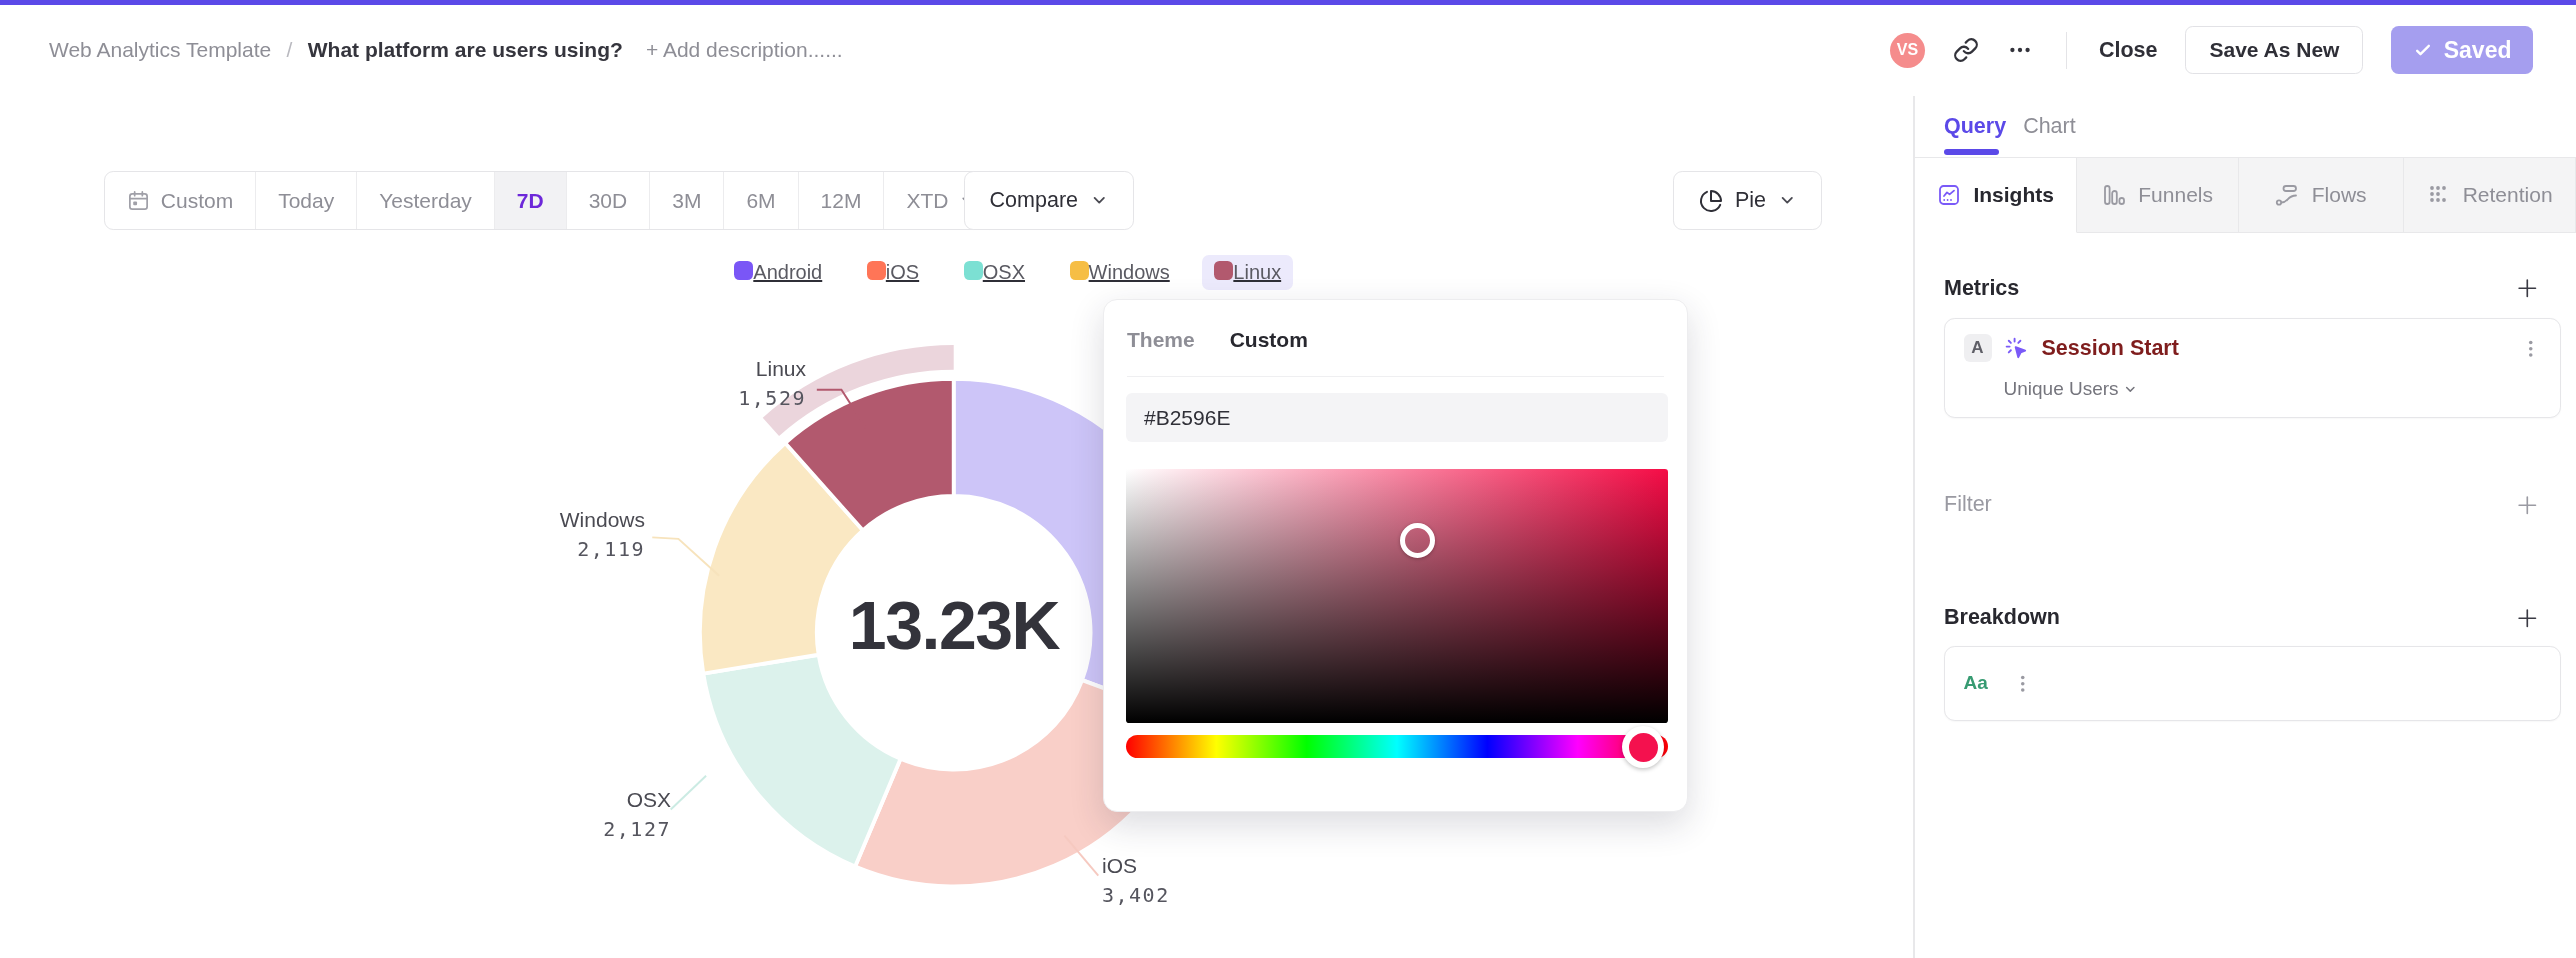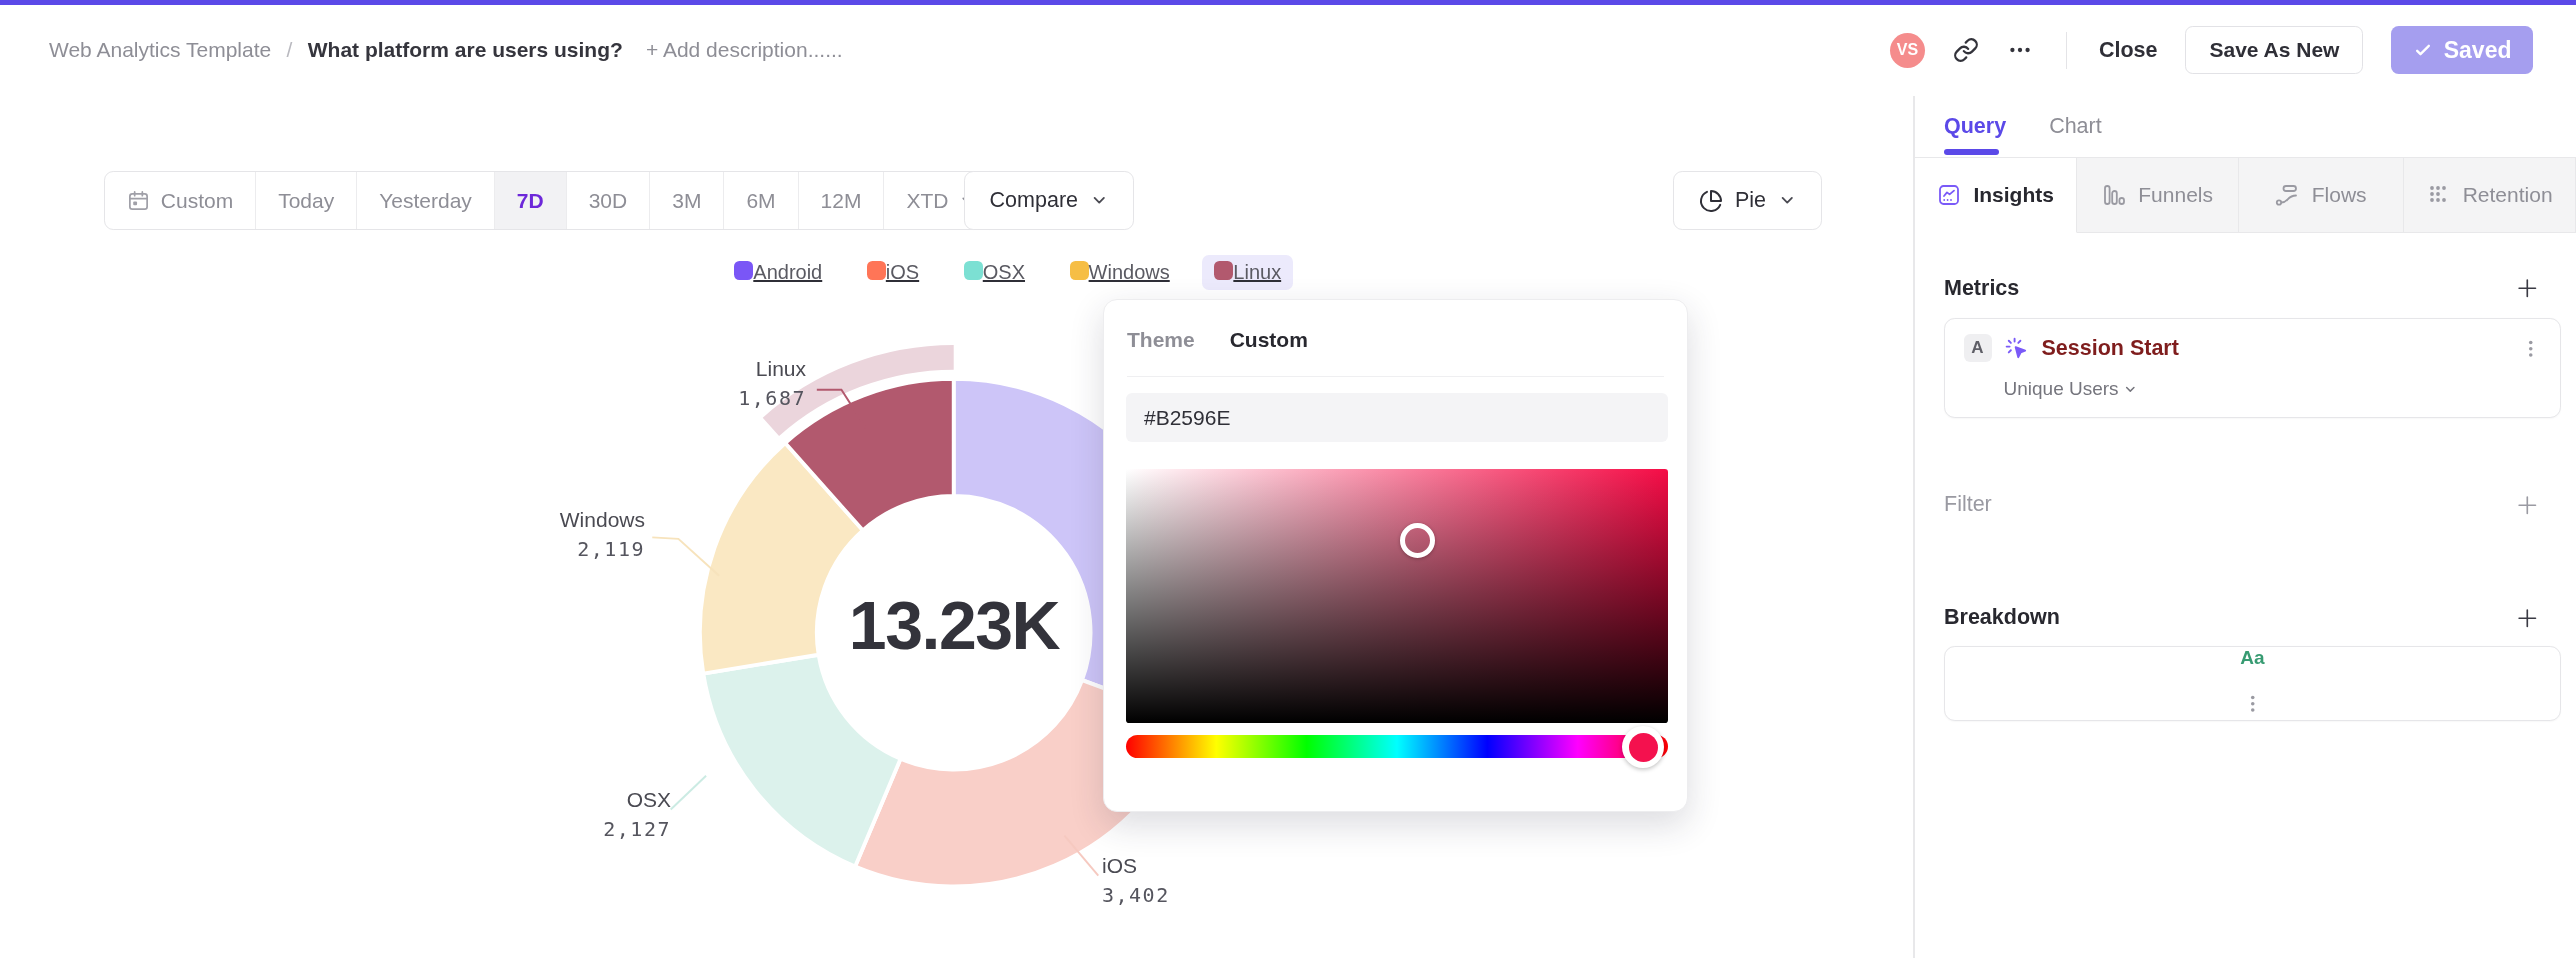--- a/index.html
+++ b/index.html
@@ -77,21 +77,21 @@
   .cp-hue { position:absolute; left:21.5px; top:435px; width:542px; height:23px; border-radius:11.5px;
     background:linear-gradient(to right,#f00,#ff0,#0f0,#0ff,#00f,#f0f,#f00); cursor:pointer; }
   .cp-handle { position:absolute; top:426px; width:42px; height:42px; background:#fff; border-radius:50%;
     box-shadow:0 1.5px 4.6px rgba(0,0,0,.25); display:flex; align-items:center; justify-content:center; cursor:pointer; }
   .cp-handle-inner { width:29px; height:29px; border-radius:50%; }
 
   
   .sidebar { position:absolute; left:1914px; top:96px; width:662px; height:863px;
     border-left:0.8px solid #E8E8EA; background:#fff; }
   .qc-row { position:relative; height:62px; border-bottom:0.8px solid #E8E8EA; display:flex;
-    align-items:center; gap:43px; padding-left:29px; }
+    align-items:center; gap:17px; padding-left:29px; }
   .tab-query { font-size:21.5px; font-weight:600; cursor:pointer; }
   .tab-chart { font-size:21.5px; color:#8E8E96; cursor:pointer; }
   .q-underline { position:absolute; left:29px; bottom:2.3px; width:55px; height:5.4px; border-radius:3.1px; }
   .vtabs { display:flex; height:75px; }
   .vtab { display:flex; align-items:center; justify-content:center; gap:12.3px; font-size:21px;
     color:#8E8E96; background:#F4F4F5; border-right:0.8px solid #E8E8EA; border-bottom:0.8px solid #E8E8EA;
     cursor:pointer; white-space:nowrap; overflow:hidden; }
   .vtab .ic { width:24px; height:24px; display:flex; flex:none; }
   .vtab.active { background:#fff; color:#28282F; font-weight:600; border-bottom:0.8px solid transparent; }
   .sb-content { padding:0 15.4px 0 29px; }
@@ -103,21 +103,21 @@
   .metric-card { margin-top:17px; padding:15.4px 18.5px 17px 18.5px; cursor:pointer; }
   .mc-row1 { display:flex; align-items:center; gap:12.3px; }
   .mc-badge { width:28px; height:28px; border-radius:6.2px; background:#EFEFF1; color:#5F5F67;
     font-size:17px; font-weight:600; display:flex; align-items:center; justify-content:center; flex:none; }
   .mc-icon { width:25.4px; height:25.4px; color:#7A5AF8; display:flex; flex:none; }
   .mc-name { font-size:21.5px; font-weight:600; color:#7f1d1d; flex:1; }
   .kebab { width:21.5px; height:21.5px; color:#9A9AA2; display:flex; cursor:pointer; flex:none; }
   .mc-row2 { margin-top:16px; margin-left:40px; display:flex; align-items:center; gap:4px;
     font-size:19px; color:#75757D; cursor:pointer; }
   .mc-row2 .chev { width:14.6px; height:14.6px; display:flex; }
-  .bd-card { margin-top:15.4px; height:75px; display:flex; align-items:center; gap:24px; padding:0 18.5px; cursor:pointer;flex-direction:column; }
+  .bd-card { margin-top:15.4px; height:75px; display:flex; align-items:center; gap:24px; padding:0 18.5px; cursor:pointer; }
   .bd-badge { font-size:19px; font-weight:700; color:#379B72; flex:none; }
   .bd-name { font-size:21.5px; color:#28282F; flex:1; }
   .mt-metrics { margin-top:43px; }
   .mt-filter { margin-top:74px; }
   .mt-breakdown { margin-top:88px; }
   svg { display:block; }
 </style>
 </head>
 <body>
 
@@ -285,21 +285,21 @@
     <div class="slice-label" style="left: 548px; top: 690px; width: 123px; text-align: right;">
       <div class="sl-name">OSX</div>
       <div class="sl-val">2,127</div>
     </div>
     <div class="slice-label" style="left: 522px; top: 410px; width: 123px; text-align: right;">
       <div class="sl-name">Windows</div>
       <div class="sl-val">2,119</div>
     </div>
     <div class="slice-label" style="left: 683px; top: 259px; width: 123px; text-align: right;">
       <div class="sl-name">Linux</div>
-      <div class="sl-val">1,687</div>
+      <div class="sl-val">1,529</div>
     </div>
   </div>
 
 <div class="sidebar">
   <div class="qc-row">
     <span class="tab-query" id="tab-query" style="color: rgb(91, 73, 232);">Query</span>
     <span class="tab-chart">Chart</span>
     <span class="q-underline" id="q-underline" style="background: rgb(91, 73, 232);"></span>
   </div>
   <div class="vtabs" id="vtabs">

